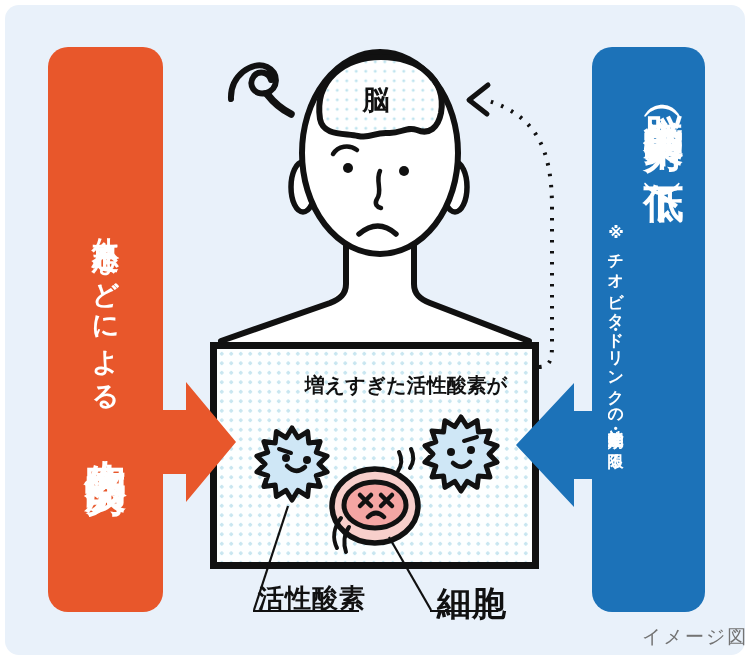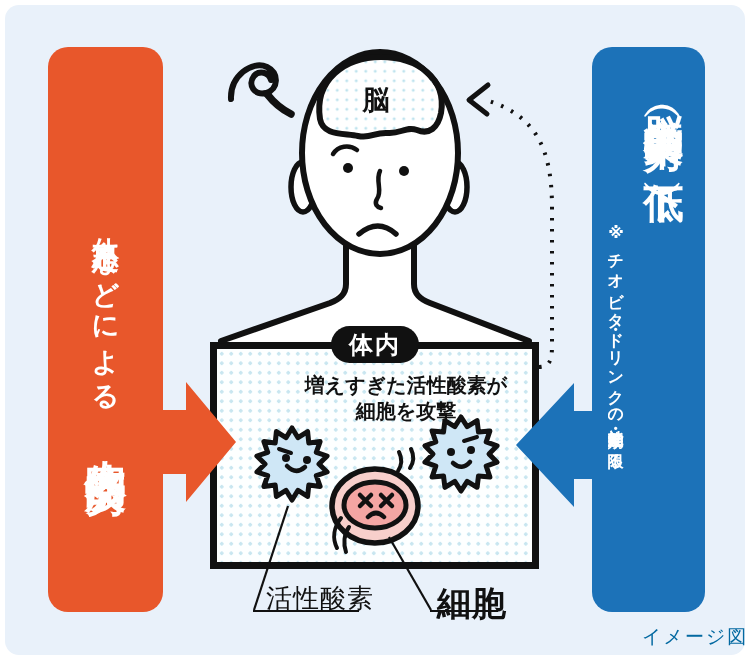--- a/index.html
+++ b/index.html
@@ -26,23 +26,23 @@
   .pill{position:absolute;left:331px;top:326px;width:88px;height:37px;background:#111;border-radius:19px;
         display:flex;align-items:center;justify-content:center;color:#fff;font-size:24px;font-weight:700;
         letter-spacing:2px;z-index:30;}
 
   .box-caption{position:absolute;left:210px;top:372px;width:392px;text-align:center;font-size:20px;
                font-weight:600;line-height:26px;z-index:30;}
 
   .txt{position:absolute;z-index:30;}
   .brain-label{left:354px;top:82px;width:44px;text-align:center;font-size:27px;font-weight:600;}
   .feel-tired{left:444px;top:54px;font-size:24px;font-weight:600;letter-spacing:1px;}
-  .ros-label{left:258px;top:581px;font-size:26px;font-weight:400;letter-spacing:1px;margin-left:8px;}
+  .ros-label{left:258px;top:581px;font-size:26px;font-weight:700;letter-spacing:1px;}
   .cell-label{left:437px;top:581px;font-size:34px;font-weight:700;letter-spacing:1px;}
-  .footer-note{left:642px;top:624px;font-size:19px;color:#0369a1;letter-spacing:2px;text-align:right;}
+  .footer-note{left:642px;top:624px;font-size:19px;color:#737373;letter-spacing:2px;text-align:right;}
 
   svg.art{position:absolute;left:0;top:0;z-index:20;pointer-events:none;}
 </style>
 </head>
 <body>
 
 <div class="canvas">
   <div class="panel"></div>
 
   <div class="body-box"></div>
@@ -132,22 +132,20 @@
     </g>
 
     <g stroke="#111" stroke-width="2.2">
       <path d="M288,506 L254,610" fill="none"></path>
       <path d="M253,611 L359,611" fill="none"></path>
       <path d="M389,537 L431,610" fill="none"></path>
       <path d="M430,611 L498,611" fill="none"></path>
     </g>
   </svg>
 
-  <div class="pill">体内</div>
   <div class="box-caption">
     <div>増えすぎた活性酸素が</div>
-    <div>細胞を攻撃</div>
   </div>
   <div class="txt brain-label">脳</div>
   <div class="txt ros-label">活性酸素</div>
   <div class="txt cell-label">細胞</div>
   <div class="txt footer-note">イメージ図</div>
 </div>
 
 </body></html>

